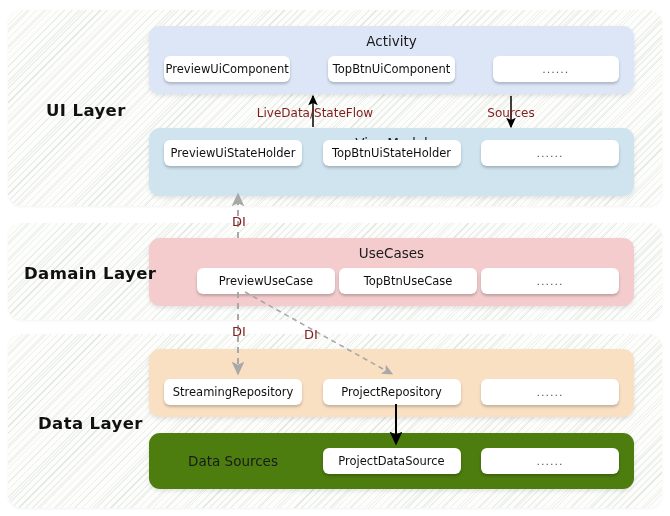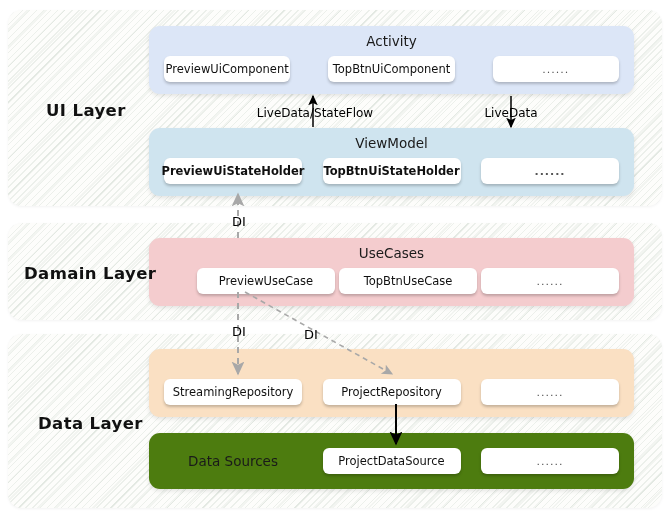--- a/index.html
+++ b/index.html
@@ -93,21 +93,21 @@
     justify-content:center;
     font-size:13.5px;
     color:#1a1a1a;
     white-space:nowrap;
   }
 
   
   .conn-label{
     position:absolute;
     font-size:12px;
-    color:#000000;
+    color:#7f1d1d;
     font-family:"DejaVu Sans","Liberation Sans",sans-serif;
     white-space:nowrap;
     background:transparent;
     z-index:8;
     text-align:center;
   }
   .conn-label.di{font-size:13px;}
 
   svg.arrows{
     position:absolute;left:0;top:0;
@@ -128,21 +128,21 @@
     <div class="group-title" style="top:7px;">Activity</div>
     <div class="chip-row" style="top:30px;gap:38px;">
       <div class="chip">PreviewUiComponent</div>
       <div class="chip">TopBtnUiComponent</div>
       <div class="chip dots">......</div>
     </div>
   </div>
 
   <div class="group" style="top:128px;height:68px;background:#cfe4ef;">
     <div class="group-title" style="top:7px;">ViewModel</div>
-    <div class="chip-row" style="top:30px;font-weight:bold;">
+    <div class="chip-row" style="top:12px;">
       <div class="chip">PreviewUiStateHolder</div>
       <div class="chip">TopBtnUiStateHolder</div>
       <div class="chip dots">......</div>
     </div>
   </div>
 
   <div class="layer" style="left:8px;top:223px;width:654px;height:97px;"></div>
   <div class="layer-label" style="left:24px;top:264px;">Damain Layer</div>
 
   <div class="group" style="top:238px;height:68px;background:#f4ccce;">
@@ -190,18 +190,18 @@
     <line x1="238" y1="238" x2="238" y2="194" stroke="#a8a8a8" stroke-width="2" stroke-dasharray="6,5" marker-end="url(#ahDash)"></line>
 
     <line x1="238" y1="292" x2="238" y2="374" stroke="#a8a8a8" stroke-width="2" stroke-dasharray="6,5" marker-end="url(#ahDash)"></line>
 
     <line x1="245" y1="292" x2="392" y2="374" stroke="#a8a8a8" stroke-width="1.6" stroke-dasharray="5,4" marker-end="url(#ahDash)"></line>
 
     <line x1="396" y1="404" x2="396" y2="444" stroke="#000000" stroke-width="2" marker-end="url(#ahSolid)"></line>
   </svg>
 
   <div class="conn-label" style="left:240px;top:106px;width:150px;">LiveData/StateFlow</div>
-  <div class="conn-label" style="left:468px;top:106px;width:86px;">LiveData</div>
+  <div class="conn-label" style="left:468px;top:106px;width:86px;">Sources</div>
   <div class="conn-label di" style="left:224px;top:214px;width:30px;">DI</div>
   <div class="conn-label di" style="left:224px;top:324px;width:30px;">DI</div>
   <div class="conn-label di" style="left:296px;top:327px;width:30px;">DI</div>
 
 </div>
 
 </body></html>

